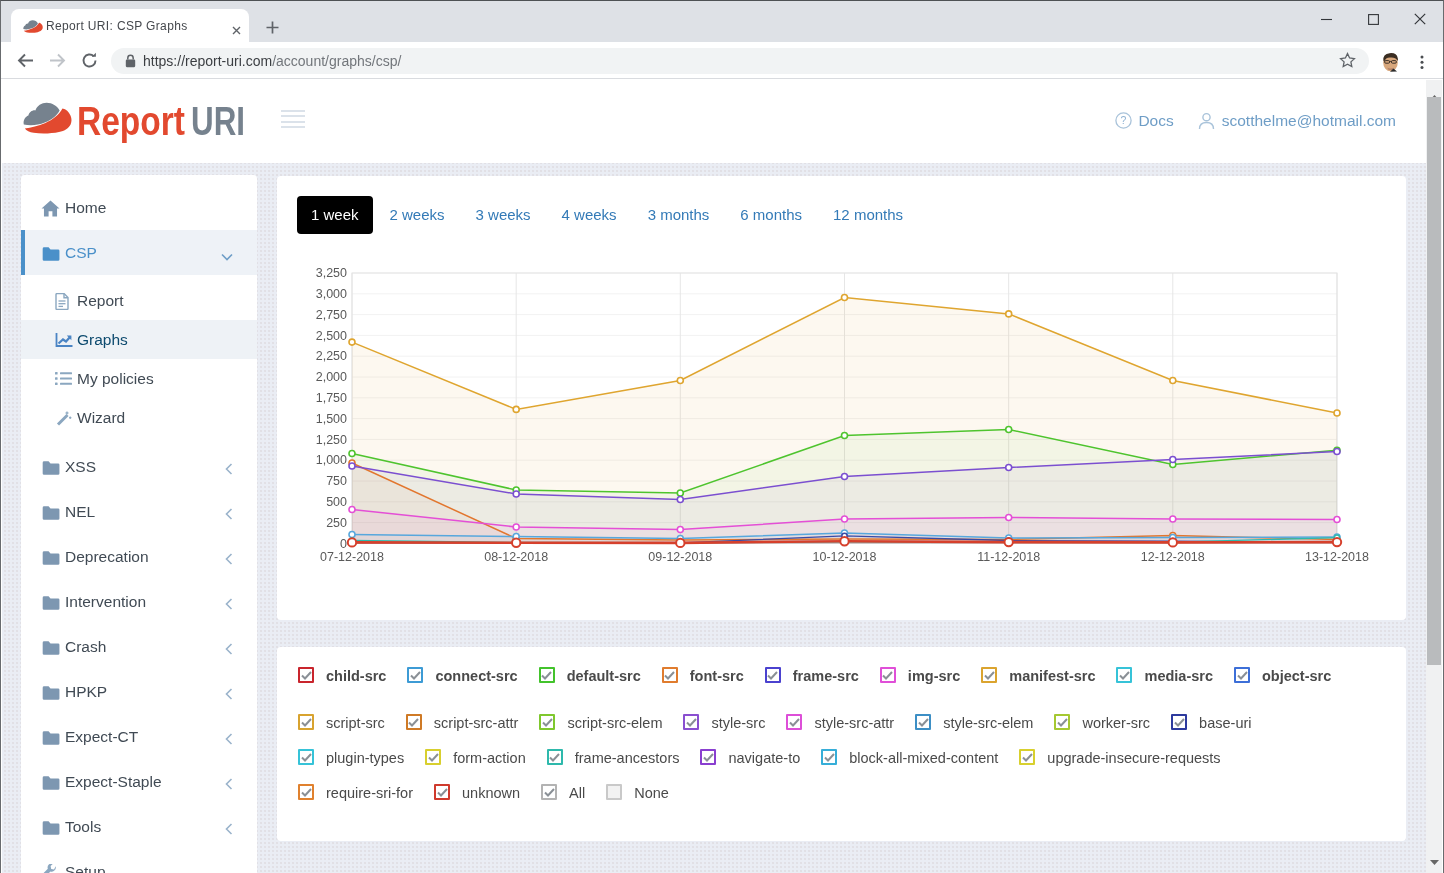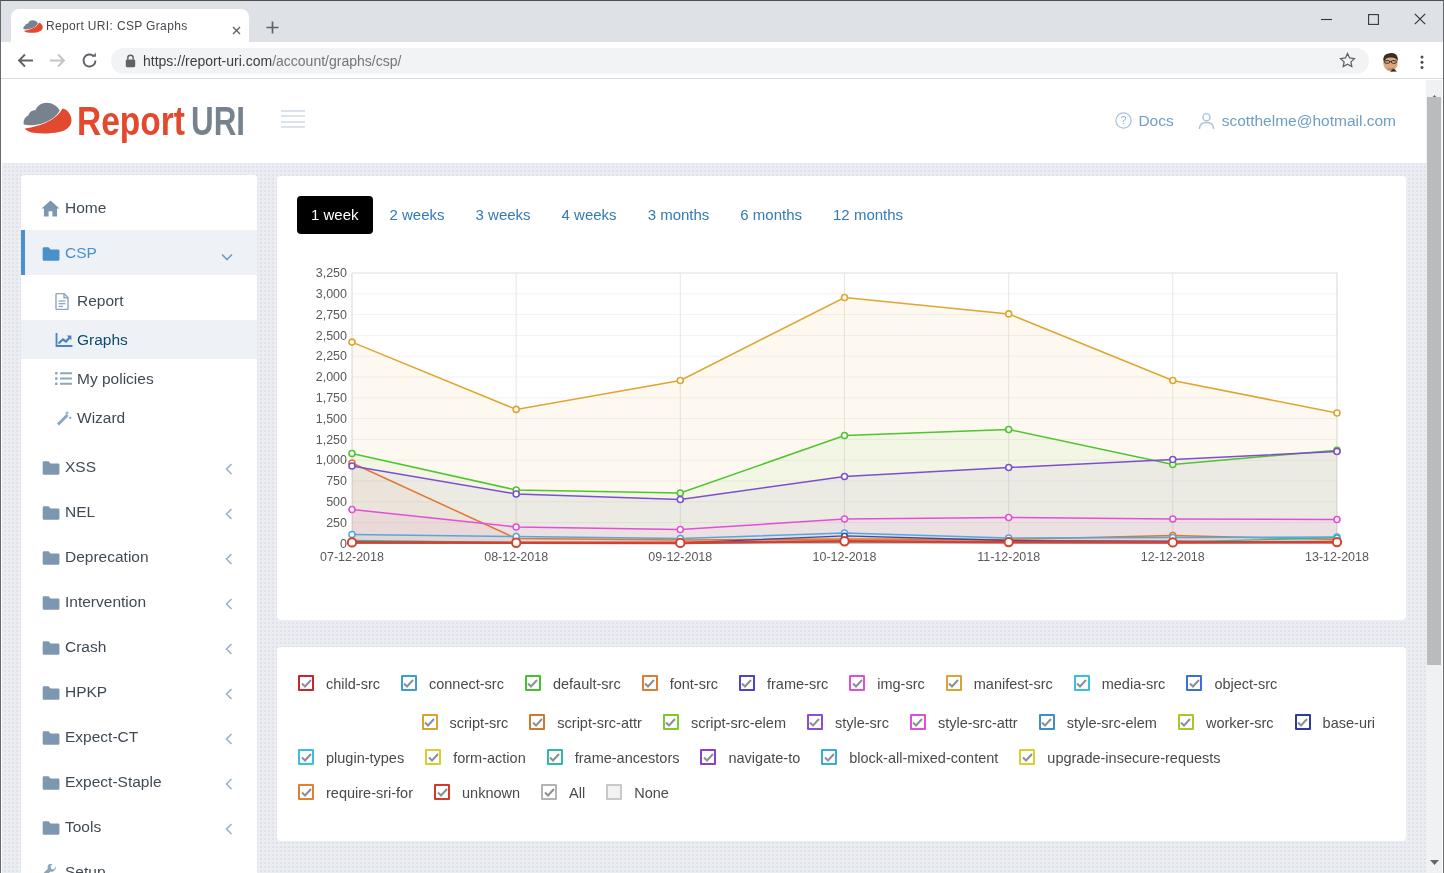--- a/index.html
+++ b/index.html
@@ -53,21 +53,21 @@
 .sub.active { background:#eef2f6; }
 
 .card1 { position:absolute; left:275px; top:96px; width:1129px; height:444px; background:#fff; border-radius:4px; }
 .tabs { position:absolute; left:20px; top:20px; height:40px; font-size:0; }
 .tbtn { display:inline-block; vertical-align:top; padding:10px 14px 11px; margin-right:3px; font-size:15px; color:#337ab7; border-radius:4px; }
 .tbtn.act { background:#000000; color:#fff; }
 .chart { position:absolute; left:0; top:0; }
 .axlab { font-size:12.5px; fill:#595959; font-family:"Liberation Sans",sans-serif; }
 .card2 { position:absolute; left:275px; top:567px; width:1129px; height:194px; background:#fff; border-radius:4px; }
 .cbrow { position:absolute; left:21px; right:10px; height:17px; }
-.cbrow:nth-child(1) { top:28px; } .cbrow:nth-child(2) { top:67px;text-align:right; }
+.cbrow:nth-child(1) { top:20px;font-weight:bold; } .cbrow:nth-child(2) { top:67px; }
 .cbrow:nth-child(3) { top:102px; } .cbrow:nth-child(4) { top:137px; }
 .cbi { display:inline-block; margin-right:21px; height:17px; }
 .cb { display:inline-block; vertical-align:top; width:16px; height:16px; border:2px solid #999; border-radius:1px; background:#fff; text-align:center; }
 .cb svg { display:block; margin:1.5px auto 0; }
 .cbnone { border-color:#c9c9c9; background:#f2f2f2; }
 .cbl { display:inline-block; vertical-align:top; margin-left:12px; margin-top:1px; font-size:14.5px; color:#4a4a4a; }
 
 .vscroll { position:absolute; right:1px; top:79px; width:16px; height:794px; background:#f0f1f2; }
 .vthumb { position:absolute; left:1px; top:17px; width:14px; height:568px; background:#b9bbbd; }
 .sarr { position:absolute; left:3.5px; }

